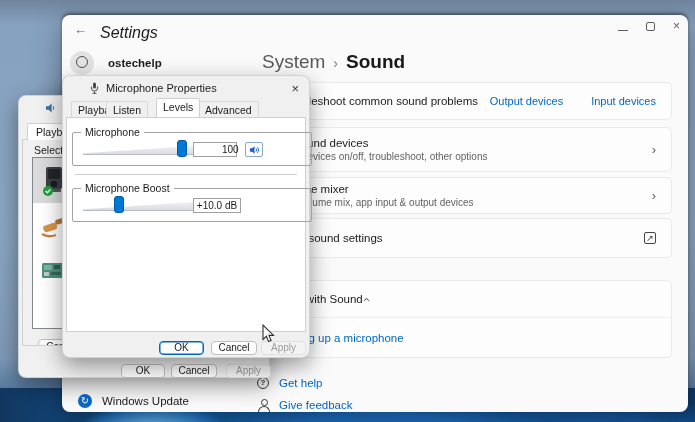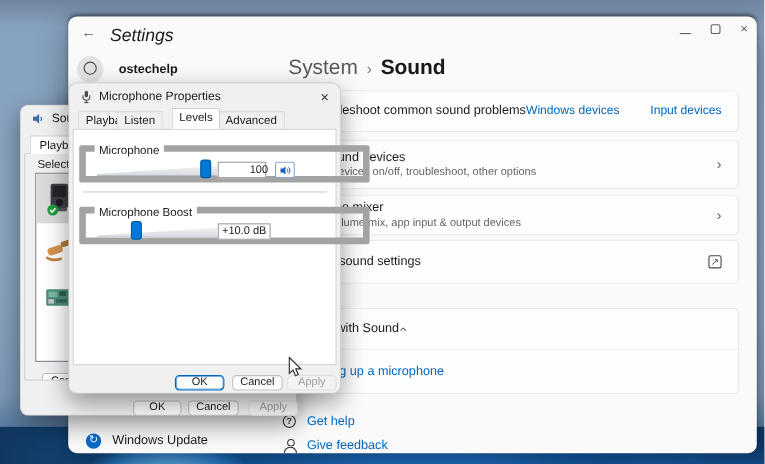--- a/index.html
+++ b/index.html
@@ -63,21 +63,21 @@
   .person-icon::after { content:""; position:absolute; left:1px; top:7px; width:10px; height:5px;
     border:1.2px solid #3a3a3a; border-bottom:none; border-radius:6px 6px 0 0; }
   .wu-item { position:absolute; left:16px; top:379px; display:flex; align-items:center; gap:10px; }
   .wu-icon { width:14px; height:14px; border-radius:50%; background:#0b69c7; color:#fff;
     font-size:10px; line-height:14px; text-align:center; }
   .wu-label { font-size:11.5px; color:#1b1b1b; }
 
   
   .w32 { position:absolute; background:#f0f0f0; border-radius:8px;
     box-shadow:0 8px 22px rgba(0,0,0,.4); border:1px solid rgba(0,0,0,.12); }
-  .w32-titlebar { position:absolute; left:0; top:0; right:0; height:24px; display:flex;
+  .w32-titlebar { position:absolute; left:16px; top:0; right:0; height:24px; display:flex;
     align-items:center; gap:6px; padding:0 10px; }
   .w32-title { font-size:11px; color:#1b1b1b; white-space:nowrap; }
   .w32-close { margin-left:auto; font-size:13px; color:#333; }
   .btn { position:absolute; background:#fdfdfd; border:1px solid #bfbfbf; border-radius:4px;
     font-size:10px; color:#1b1b1b; text-align:center; }
   .btn.default { border:1px solid #0067c0; box-shadow:inset 0 0 0 0.5px #0067c0; }
   .btn.disabled { background:#f3f3f3; border-color:#e0e0e0; color:#9d9d9d; }
 
   
   .sound-dialog { left:18px; top:95px; width:252px; height:283px; }
@@ -99,21 +99,21 @@
 
   
   .mic-dialog { left:62px; top:75px; width:248px; height:283px; z-index:5; }
   .mic-tabs { position:absolute; left:3px; top:22px; right:3px; height:19px; }
   .mic-tab { position:absolute; bottom:0; height:16px; padding:2px 6px; font-size:10.5px;
     color:#1b1b1b; background:#f0f0f0; border:1px solid #d9d9d9; border-bottom:none;
     border-radius:2px 2px 0 0; white-space:nowrap; }
   .mic-tab.active { height:19px; background:#fff; border-color:#d0d0d0; z-index:3; }
   .mic-page { position:absolute; left:3px; top:41px; right:3px; bottom:25px;
     background:#fff; border:1px solid #d0d0d0; }
-  .groupbox { position:absolute; left:5px; width:264px; border:6px solid #a3a3a3; border-radius:2px; }
+  .groupbox { position:absolute; left:5px; width:240px; border:1px solid #a3a3a3; border-radius:2px; }
   .groupbox .legend { position:absolute; top:-7px; left:8px; background:#fff; padding:0 4px;
     font-size:10.5px; color:#1b1b1b; white-space:nowrap; }
   .g-mic { top:14px; height:34px; }
   .g-boost { top:70px; height:34px; }
   .ramp { position:absolute; left:10px; top:13px; width:110px; height:9px;
     background:linear-gradient(180deg,#f0f1f3,#d9dce1); clip-path:polygon(0 80%,100% 0,100% 100%,0 100%);
     border-bottom:1px solid #b7bbc2; }
   .thumb { position:absolute; top:7px; width:10px; height:17px; background:#0078d7;
     border:1px solid #005a9e; border-radius:3px; }
   .valbox { position:absolute; top:9px; height:15px; background:#fff; border:1px solid #9f9f9f;
@@ -153,21 +153,21 @@
 
     <div class="sw-breadcrumb">
       <span>System</span><span class="sep">›</span><span class="current">Sound</span>
     </div>
 
     <div class="card" style="top:67px; height:38px;">
       <div class="titles">
           <span class="c-title">Troubleshoot common sound problems</span>
         </div>
       <div class="spacer"></div>
-      <span class="link" style="margin-right:28px;">Windows devices</span>
+      <span class="link" style="margin-right:28px;">Output devices</span>
       <span class="link">Input devices</span>
     </div>
 
     <div class="card" style="top:112px; height:45px;">
       <div class="titles">
         <span class="c-title">All sound devices</span>
         <span class="c-sub">Turn devices on/off, troubleshoot, other options</span>
       </div>
       <div class="spacer"></div>
       <span class="chev">›</span>

